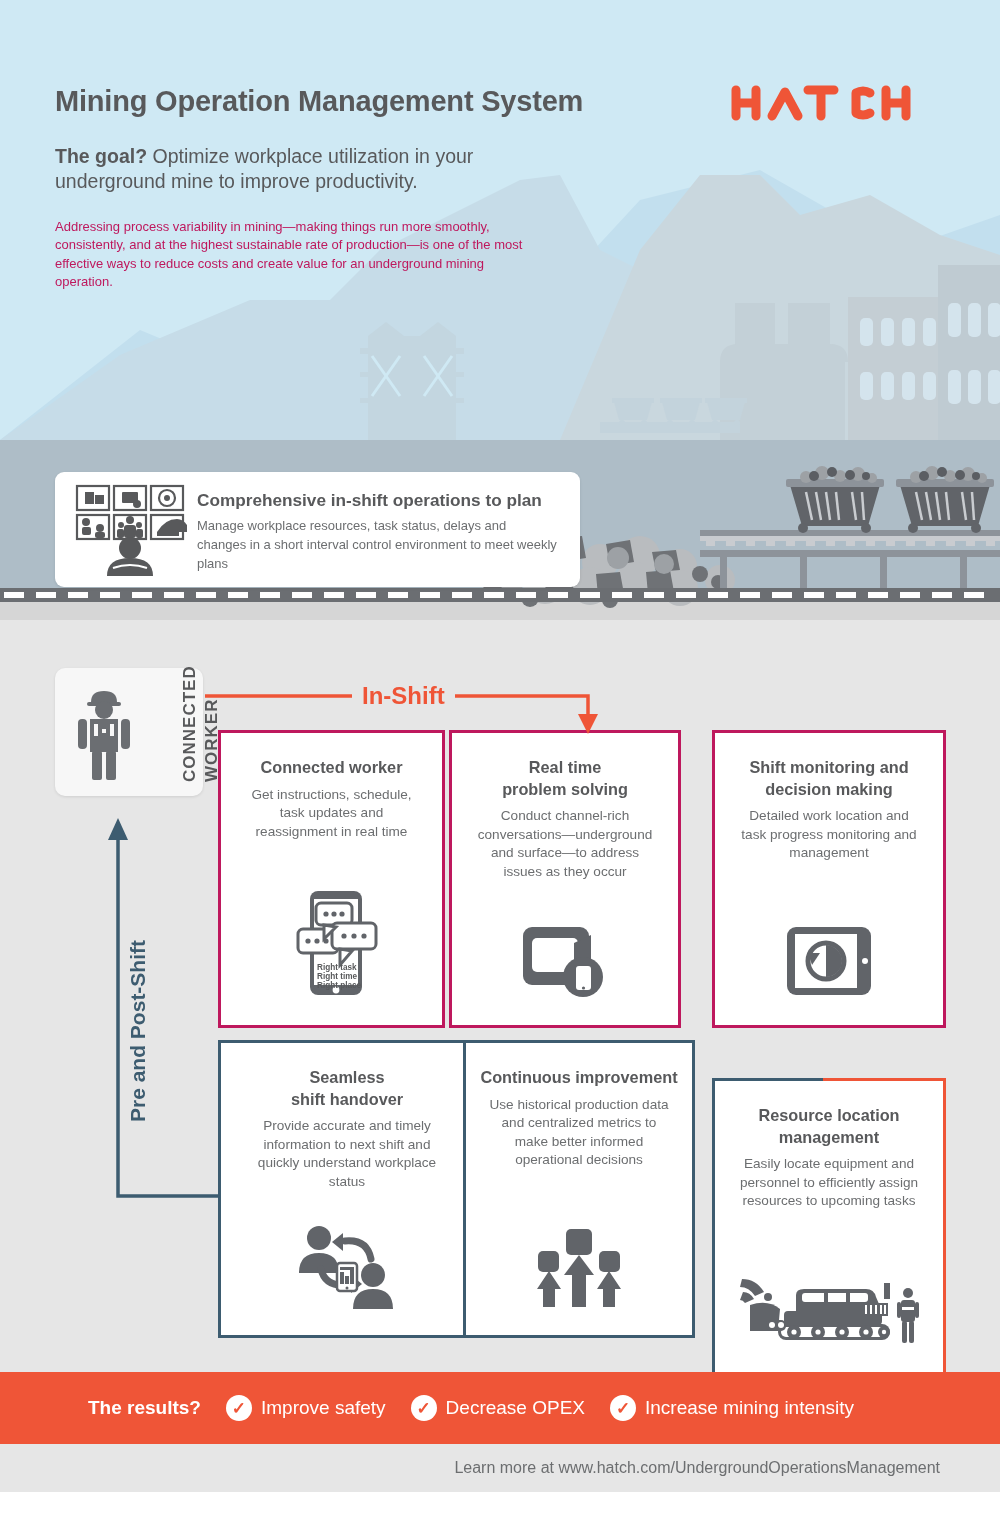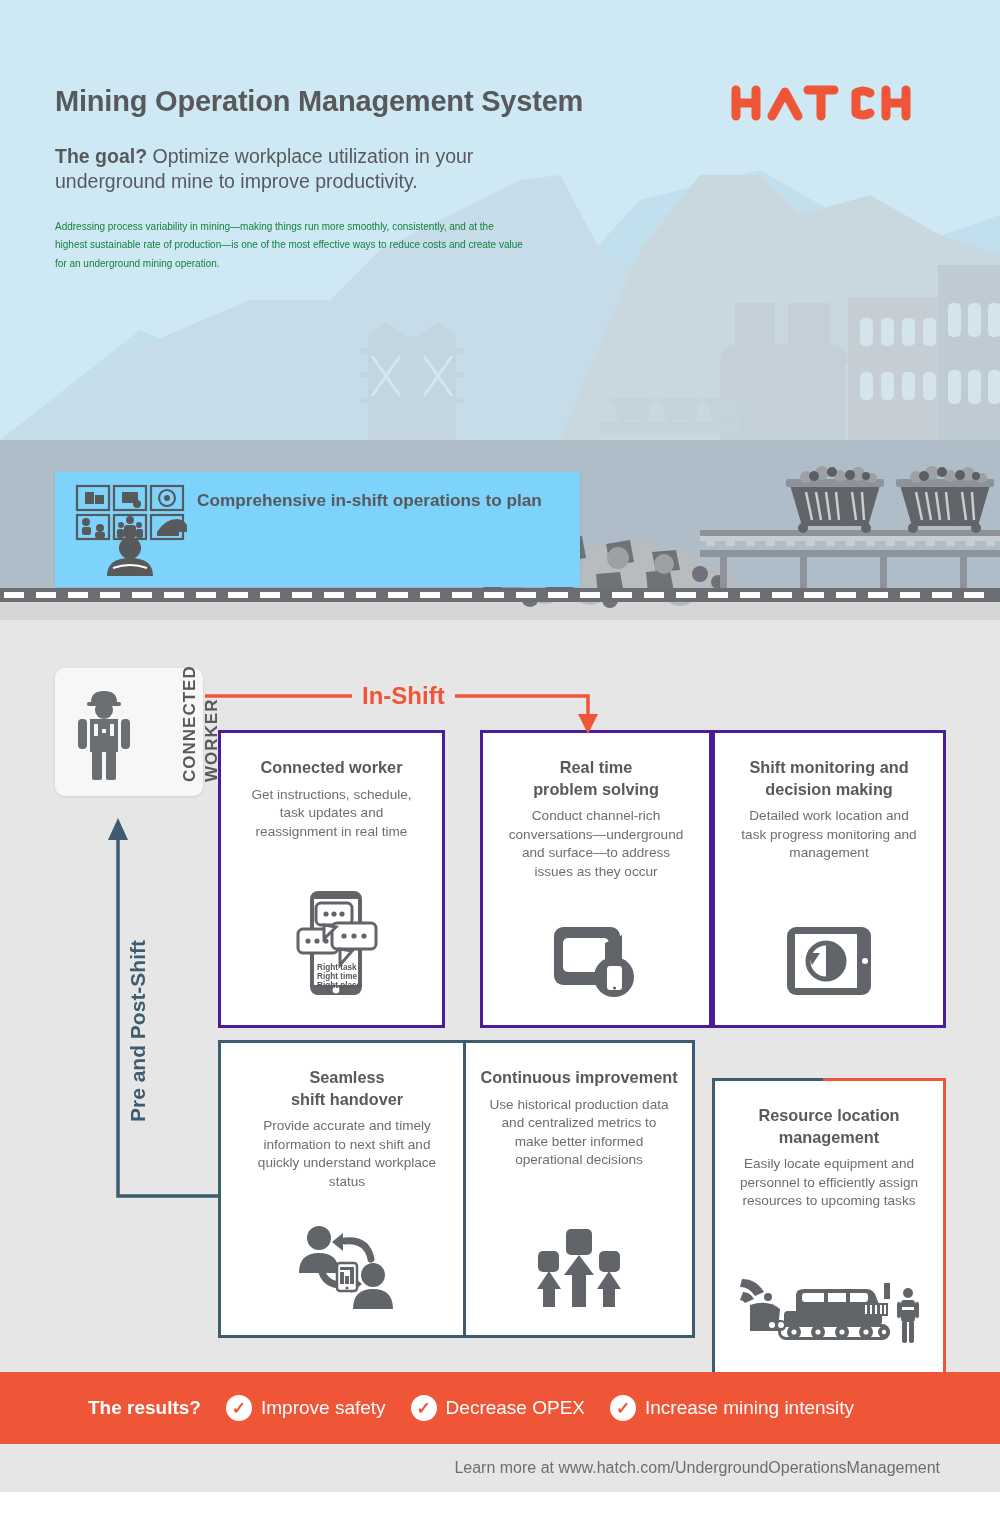--- a/index.html
+++ b/index.html
@@ -23,38 +23,38 @@
     position:absolute; left:55px; top:85px;
     font-size:29px; font-weight:bold; color:#58595b; letter-spacing:-0.2px;
   }
   .hero-goal {
     position:absolute; left:55px; top:144px; width:530px;
     font-size:19.5px; line-height:25px; color:#58595b;
   }
   .hero-goal b { font-weight:bold; }
   .hero-body {
     position:absolute; left:55px; top:218px; width:470px;
-    font-size:10px; line-height:18.4px; color:#15803d;
+    font-size:13px; line-height:18.4px; color:#be185d;
   }
 
   .logo {
     position:absolute; right:60px; top:82px;
     height:42px; width:210px;
   }
 
   
   .midband {
     position:absolute; left:0; top:440px; width:1000px; height:180px;
     background:#aebdc7; overflow:hidden;
   }
   .midband-art { position:absolute; left:0; top:0; width:1000px; height:180px; }
 
   .callout {
     position:absolute; left:55px; top:472px; width:525px; height:115px;
-    background:#7dd3fc; border-radius:0;
+    background:#ffffff; border-radius:9px;
     box-shadow:0 1px 3px rgba(0,0,0,.10);
     z-index:5;
   }
   .callout-icon { position:absolute; left:18px; top:12px; width:120px; height:92px; }
   .callout-title {
     position:absolute; left:142px; top:18px;
     font-size:17.2px; font-weight:bold; color:#58595b;
   }
   .callout-sub {
     position:absolute; left:142px; top:44px; width:360px;
@@ -102,21 +102,21 @@
     font-size:21px; font-weight:bold; color:#3d5c70;
     background:#e6e6e6; padding:0 8px;
   }
 
   
   .cards { position:absolute; left:0; top:0; width:1000px; height:1532px; }
   .card {
     position:absolute; background:#ffffff;
     display:flex; flex-direction:column; align-items:center;
   }
-  .card.orange { border:3px solid #4c1d95;align-items:center; }
+  .card.orange { border:3px solid #be185d;align-items:center; }
   .card.blue   { border:3px solid #3d5c70; }
   .card.mixed  { border:3px solid #3d5c70; border-right-color:#ef5537; }
   .card.mixed .halfbar {
     position:absolute; height:3px; background:#ef5537; left:108px; right:-3px;
   }
   .card.mixed .halfbar.t { top:-3px; }
   .card.mixed .halfbar.b { bottom:-3px; }
 
   .card-title {
     margin-top:24px; text-align:center;
@@ -450,20 +450,21 @@
       <path d="M84,48 q8,-13 20,-13 q6,0 10,6 l0,7 z"></path>
       <rect x="84" y="48" width="22" height="4"></rect>
     </g>
     <g fill="#58595b">
       <circle cx="57" cy="64" r="11"></circle>
       <path d="M34,92 q0,-18 23,-18 q23,0 23,18 z"></path>
       <path d="M40,84 q17,-6 34,0" fill="none" stroke="#ffffff" stroke-width="2"></path>
     </g>
   </svg>
   <div class="callout-title">Comprehensive in-shift operations to plan</div>
+  <div class="callout-sub">Manage workplace resources, task status, delays and changes in a short interval control environment to meet weekly plans</div>
 </div>
 
 <div class="zone"></div>
 
 <svg class="conn" style="left:0; top:0; width:1000px; height:1532px;" viewBox="0 0 1000 1532">
 
   <path d="M205,696 L588,696 L588,716" fill="none" stroke="#ef5537" stroke-width="3.5"></path>
   <polygon points="578,714 598,714 588,734" fill="#ef5537"></polygon>
 
   <path d="M218,1196 L118,1196 L118,838" fill="none" stroke="#3d5c70" stroke-width="3.5"></path>
@@ -526,21 +527,21 @@
         <circle cx="60" cy="49" r="2.6"></circle>
           <circle cx="70" cy="49" r="2.6"></circle>
           <circle cx="80" cy="49" r="2.6"></circle>
       </g>
       <text x="33" y="83" font-family="Liberation Sans, sans-serif" font-size="8.2" fill="#58595b"><tspan font-weight="bold">Right task</tspan></text>
       <text x="33" y="92" font-family="Liberation Sans, sans-serif" font-size="8.2" fill="#58595b"><tspan font-weight="bold">Right time</tspan></text>
       <text x="33" y="101" font-family="Liberation Sans, sans-serif" font-size="8.2" fill="#58595b"><tspan font-weight="bold">Right place</tspan></text>
     </svg>
   </div>
 
-  <div class="card orange" style="left:480px; top:730px; width:232px; height:298px;">
+  <div class="card orange" style="left:449px; top:730px; width:232px; height:298px;">
     <div class="card-title" style="white-space:pre-line;">Real time
 problem solving</div>
     <div class="card-desc">Conduct channel-rich conversations—underground and surface—to address issues as they occur</div>
     <svg class="card-ico" width="96" height="78" viewBox="0 0 96 78">
       <rect x="6" y="6" width="66" height="58" rx="9" fill="#616469"></rect>
       <rect x="15" y="17" width="46" height="34" rx="5" fill="#ffffff"></rect>
       <polygon points="57,22 74,14 74,48 57,40" fill="#616469"></polygon>
       <circle cx="66" cy="56" r="20" fill="#616469"></circle>
       <rect x="59" y="45" width="15" height="24" rx="3" fill="#ffffff"></rect>
       <rect x="61" y="48" width="11" height="17" fill="#ffffff"></rect>

